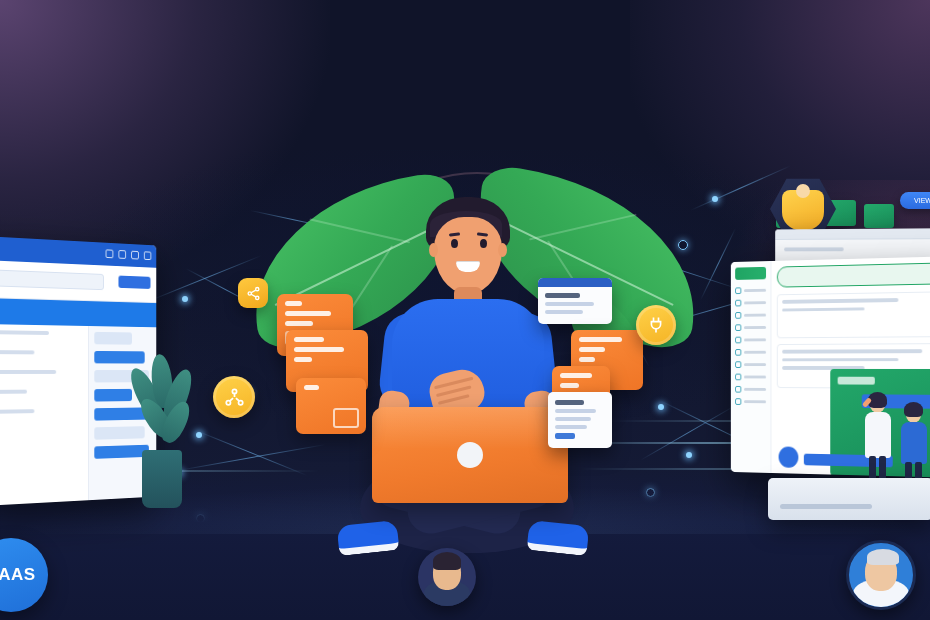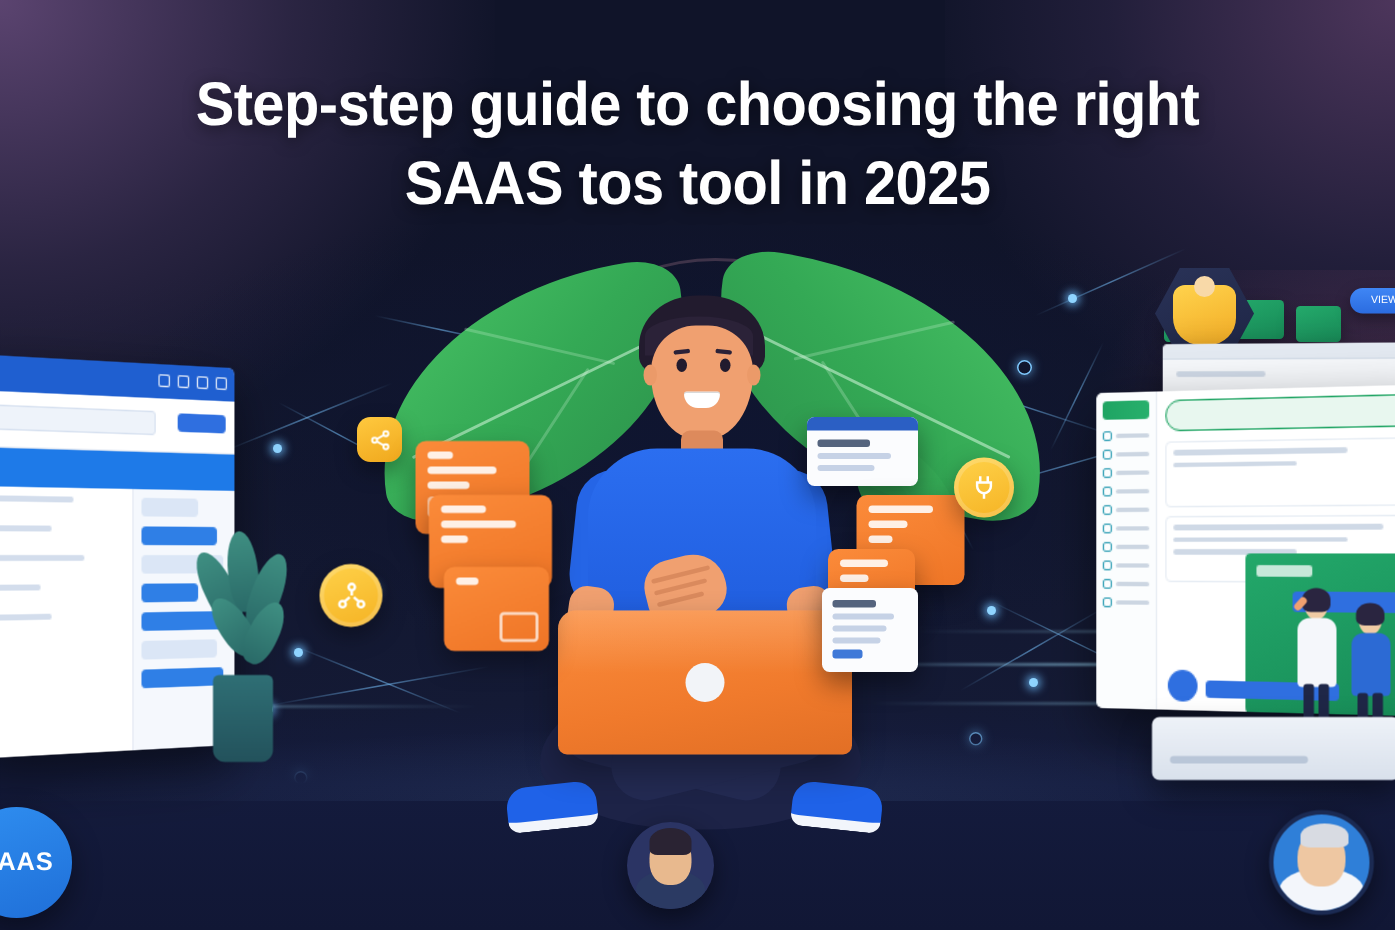--- a/index.html
+++ b/index.html
@@ -285,24 +285,20 @@
 
     <div class="streak" style="left:560px;top:442px;width:330px;"></div>
     <div class="streak" style="left:580px;top:468px;width:300px;opacity:.6;"></div>
     <div class="streak" style="left:40px;top:470px;width:280px;opacity:.5;"></div>
     <div class="streak" style="left:610px;top:420px;width:240px;opacity:.45;"></div>
   </div>
 
   <div class="floor"></div>
   <div class="floor-sheen"></div>
 
-  <h1 class="title">
-    <span class="l1">Step-step guide to choosing the right</span>
-    <span class="l2">SAAS tos tool in 2025</span>
-  </h1>
 
   <div class="arc"></div>
   <div class="leaf leafL">
     <span class="vein"></span>
       <span class="vein v2"></span>
       <span class="vein v3"></span>
   </div>
   <div class="leaf leafR">
     <span class="vein"></span>
       <span class="vein v2"></span>

